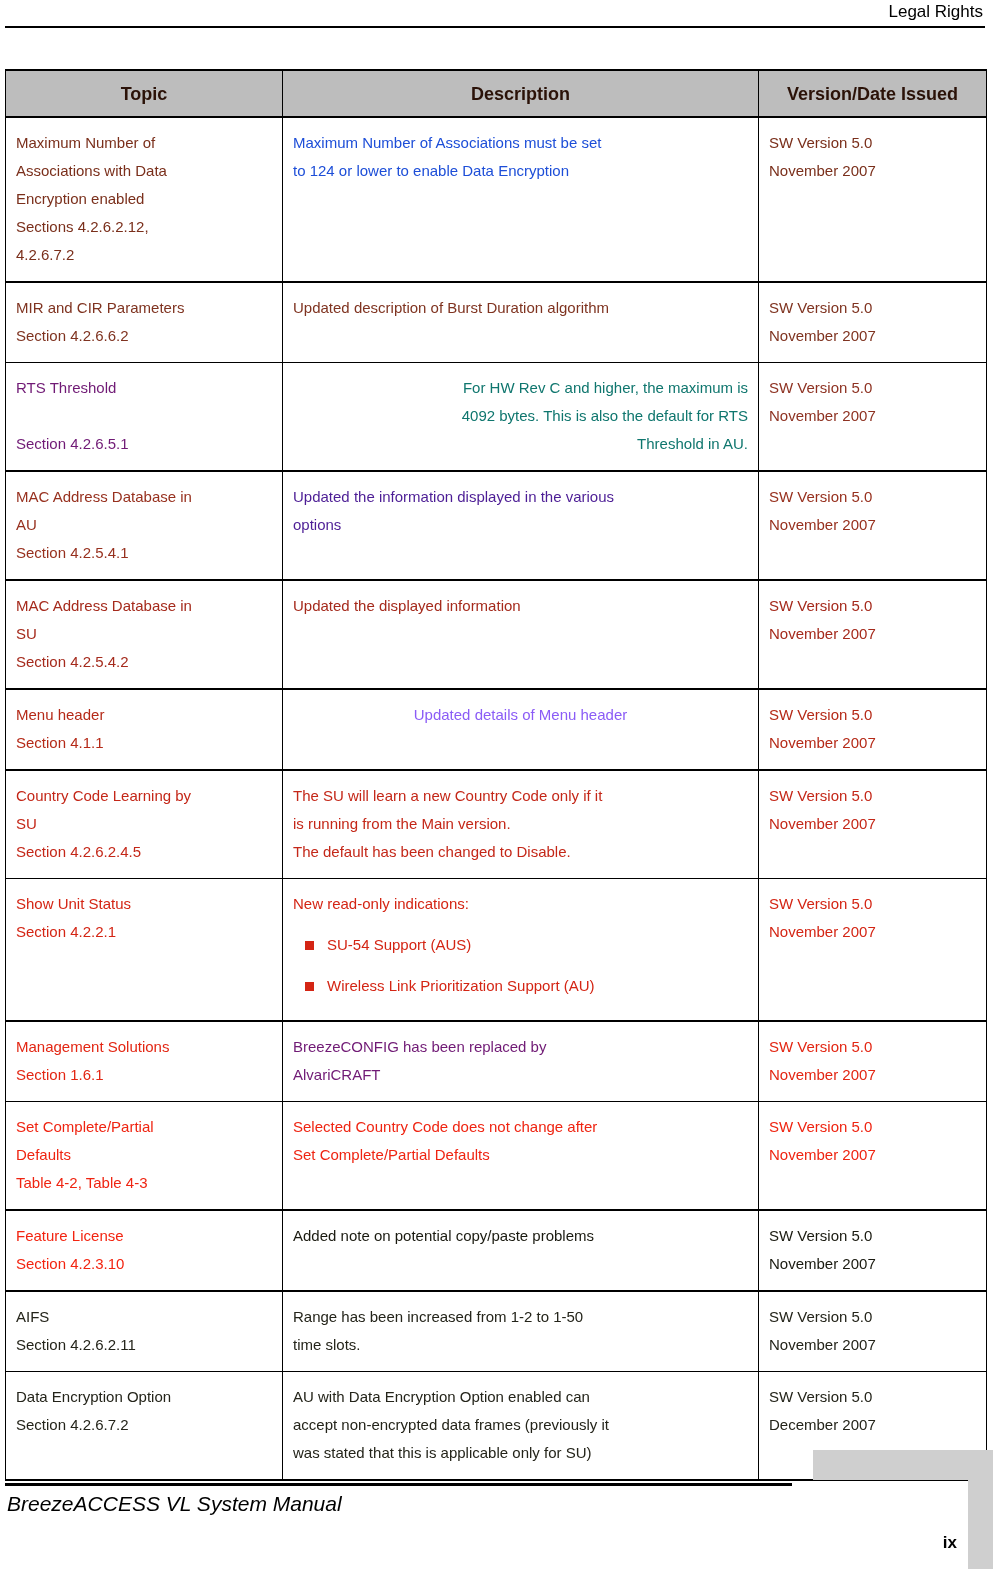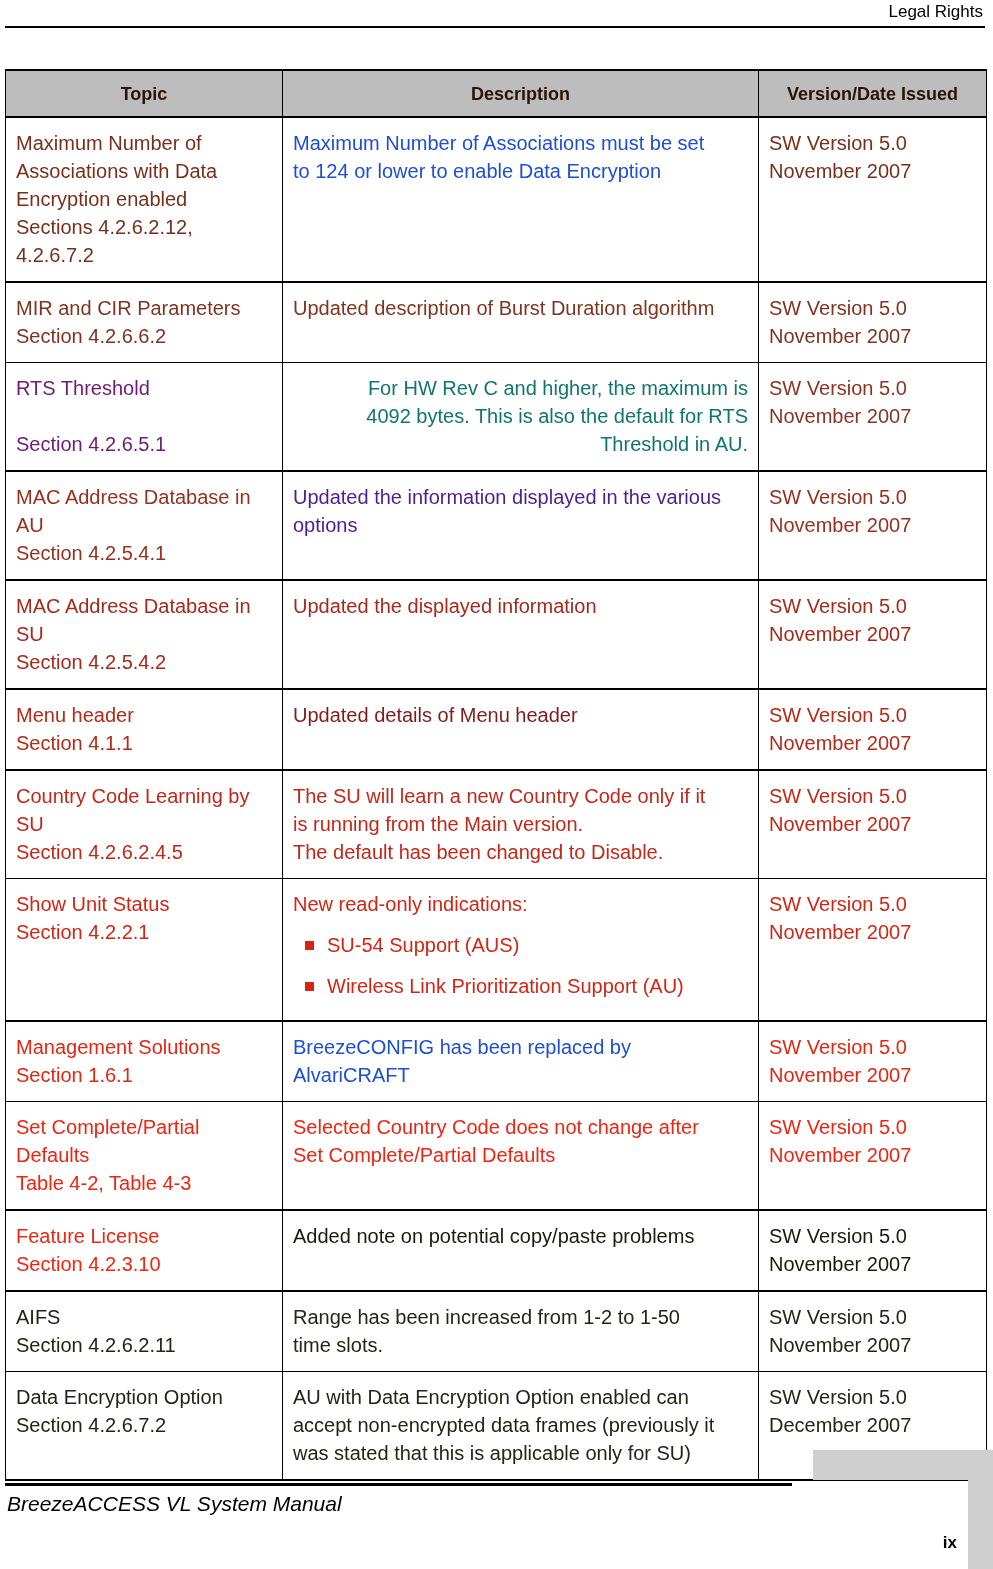--- a/index.html
+++ b/index.html
@@ -46,21 +46,21 @@
   }
   .revision-table col.c-topic   { width: 277px; }
   .revision-table col.c-desc    { width: 476px; }
   .revision-table col.c-version { width: 228px; }
 
   .revision-table th,
   .revision-table td {
     border: 1px solid #000000;
     vertical-align: top;
     padding: 11px 10px 12px 10px;
-    font-size: 20px;
+    font-size: 15px;
     line-height: 28px;
   }
   .revision-table thead th {
     background: #bdbdbd;
     text-align: center;
     font-weight: bold;
     color: #2b1208;
     font-size: 18px;
     height: 37px;
     vertical-align: middle;
@@ -248,21 +248,21 @@
         <td style="color: rgb(165, 42, 28);">
           <span class="cell-line">SW Version 5.0</span>
           <span class="cell-line">November 2007</span>
         </td>
       </tr>
       <tr class="thick-bottom">
         <td style="color: rgb(181, 42, 24);">
           <span class="cell-line">Menu header</span>
           <span class="cell-line">Section 4.1.1</span>
         </td>
-        <td style="color: #7f1d1d;">
+        <td style="color: #8b5cf6; text-align: center;">
           <span class="cell-line">Updated details of Menu header</span>
         </td>
         <td style="color: rgb(181, 42, 24);">
           <span class="cell-line">SW Version 5.0</span>
           <span class="cell-line">November 2007</span>
         </td>
       </tr>
       <tr>
         <td style="color: rgb(196, 39, 24);">
           <span class="cell-line">Country Code Learning by</span>
@@ -294,21 +294,21 @@
         <td style="color: rgb(212, 37, 20);">
           <span class="cell-line">SW Version 5.0</span>
           <span class="cell-line">November 2007</span>
         </td>
       </tr>
       <tr>
         <td style="color: rgb(227, 38, 19);">
           <span class="cell-line">Management Solutions</span>
           <span class="cell-line">Section 1.6.1</span>
         </td>
-        <td style="color: #1d4ed8; margin-top: 36px;">
+        <td style="color: #701a75; margin-top: 36px;">
           <span class="cell-line">BreezeCONFIG has been replaced by</span>
           <span class="cell-line">AlvariCRAFT</span>
         </td>
         <td style="color: rgb(227, 38, 19);">
           <span class="cell-line">SW Version 5.0</span>
           <span class="cell-line">November 2007</span>
         </td>
       </tr>
       <tr class="thick-bottom">
         <td style="color: rgb(239, 36, 17);">

